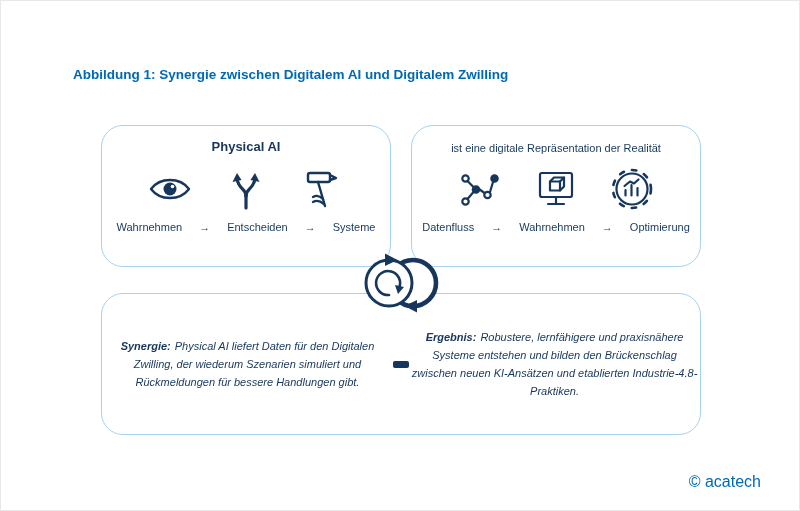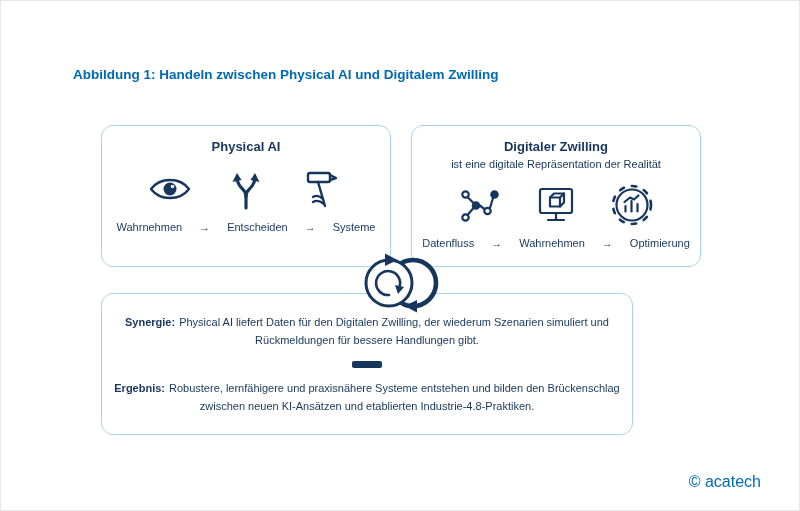--- a/index.html
+++ b/index.html
@@ -14,29 +14,30 @@
     overflow:hidden;
   }
   .figure-title{
     position:absolute;left:72px;top:66px;
     font-size:13.5px;font-weight:bold;color:#0069b4;
   }
   .box{
     position:absolute;
     background:#ffffff;
     border:1.5px solid #a9d3ea;
-    border-radius:12px;
+    border-radius:22px;
     box-sizing:border-box;
   }
   .box-left{left:100px;top:124px;width:290px;height:142px;}
   .box-right{left:410px;top:124px;width:290px;height:142px;}
   .box-bottom{
-    left:100px;top:292px;width:532px;height:142px;
-    display:flex;flex-direction:column;justify-content:center;align-items:center;
+    left:100px;top:292px;width:600px;height:142px;
+    display:flex;flex-direction:row;justify-content:center;align-items:center;
     text-align:center;
+    font-style:italic;
   }
   .box-inner{padding-top:13px;display:flex;flex-direction:column;align-items:center;}
   .box-title{font-size:13px;font-weight:bold;color:#17365d;line-height:16px;}
   .box-subtitle{font-size:11px;color:#17365d;line-height:14px;margin-top:2px;}
   .icons-row{display:flex;justify-content:center;align-items:center;gap:30px;margin-top:11px;height:46px;}
   .steps-row{display:flex;justify-content:center;align-items:center;gap:17px;margin-top:9px;font-size:11px;color:#17365d;}
   .step-arrow{font-size:11px;color:#17365d;}
   .icon svg{display:block;}
   .sync-wrap{position:absolute;left:354px;top:250px;width:92px;height:64px;z-index:5;}
   .bottom-text{font-size:11px;line-height:1.65;width:540px;margin:0;}
@@ -48,21 +49,21 @@
   .credit{
     position:absolute;right:38px;top:472px;
     font-size:16px;color:#0069b4;
   }
 </style>
 </head>
 <body>
 
 <div class="page">
 
-  <div class="figure-title">Abbildung 1: Handeln zwischen Physical AI und Digitalem Zwilling</div>
+  <div class="figure-title">Abbildung 1: Synergie zwischen Digitalem AI und Digitalem Zwilling</div>
 
   <div class="box box-left">
     <div class="box-inner">
       <div class="box-title">Physical AI</div>
       <div class="icons-row">
         <span class="icon">
           <svg width="46" height="46" viewBox="0 0 46 46" fill="none" stroke="#17365d" stroke-width="2.4" stroke-linecap="round" stroke-linejoin="round">
             <path d="M4 23 C13 11 33 11 42 23 C33 35 13 35 4 23 Z"></path>
             <circle cx="23" cy="23" r="6.5" fill="#17365d" stroke="none"></circle>
             <circle cx="25.5" cy="20.5" r="1.8" fill="#ffffff" stroke="none"></circle>
@@ -92,21 +93,20 @@
         <span class="step-arrow">→</span>
         <span>Entscheiden</span>
         <span class="step-arrow">→</span>
         <span>Systeme</span>
       </div>
     </div>
   </div>
 
   <div class="box box-right">
     <div class="box-inner">
-      <div class="box-title">Digitaler Zwilling</div>
       <div class="box-subtitle">ist eine digitale Repräsentation der Realität</div>
       <div class="icons-row">
         <span class="icon">
           <svg width="46" height="46" viewBox="0 0 46 46" fill="none" stroke="#17365d" stroke-width="2.2" stroke-linecap="round" stroke-linejoin="round">
             <path d="M10.5 33 L16.5 26"></path>
             <path d="M10.5 15 L16.5 21"></path>
             <path d="M22 23 L27.5 27"></path>
             <path d="M33 26 L36 16"></path>
             <circle cx="8.5" cy="35.5" r="3.2"></circle>
             <circle cx="8.5" cy="12.5" r="3.2"></circle>

